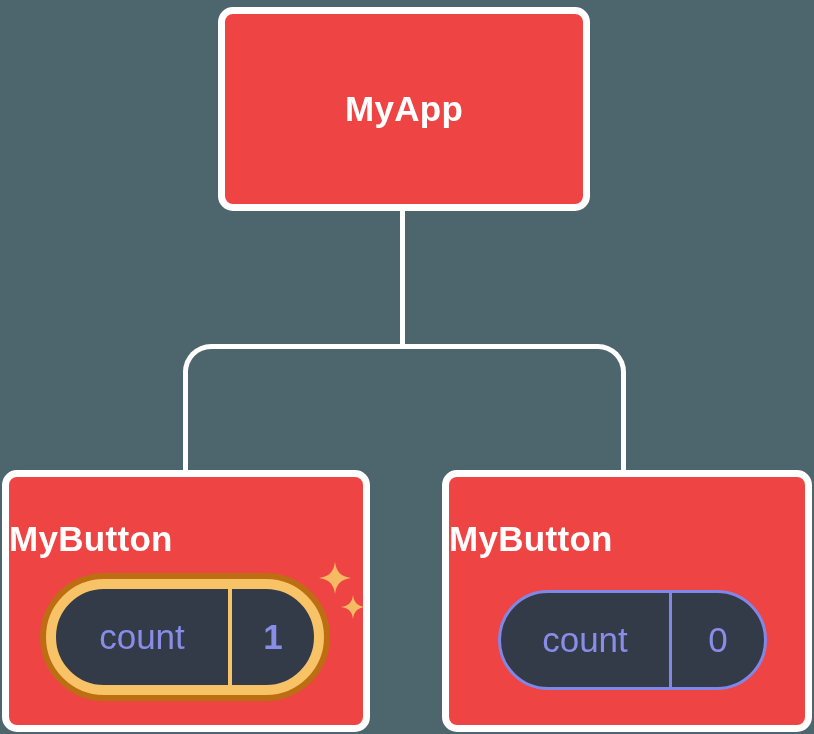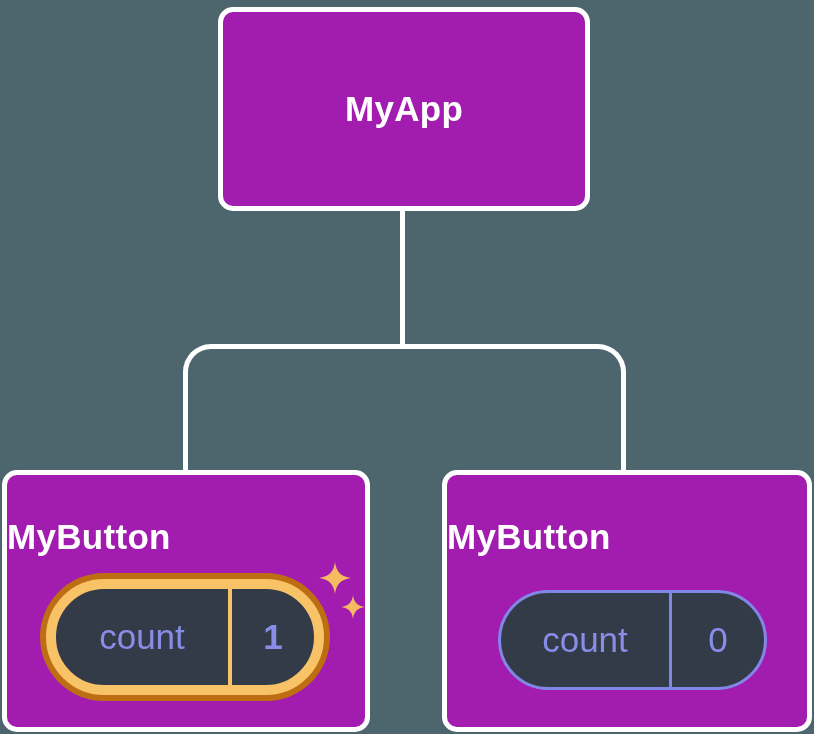--- a/index.html
+++ b/index.html
@@ -7,22 +7,22 @@
 
   .stage {
     position:relative; width:814px; height:734px;
     background:#4D666D;
     font-family:"Liberation Sans", sans-serif;
   }
 
   
   .node {
     position:absolute; box-sizing:border-box;
-    background:#a21caf;
-    border:5px solid #ffffff;
+    background:#ef4444;
+    border:7px solid #ffffff;
     border-radius:15px;
   }
   .node-root {
     left:218px; top:7px; width:372px; height:204px;
     display:flex; align-items:center; justify-content:center;
   }
   .node-child-left  { left:2px;   top:470px; width:368px; height:262px; }
   .node-child-right { left:442px; top:470px; width:370px; height:262px; }
 
   .node-label {

